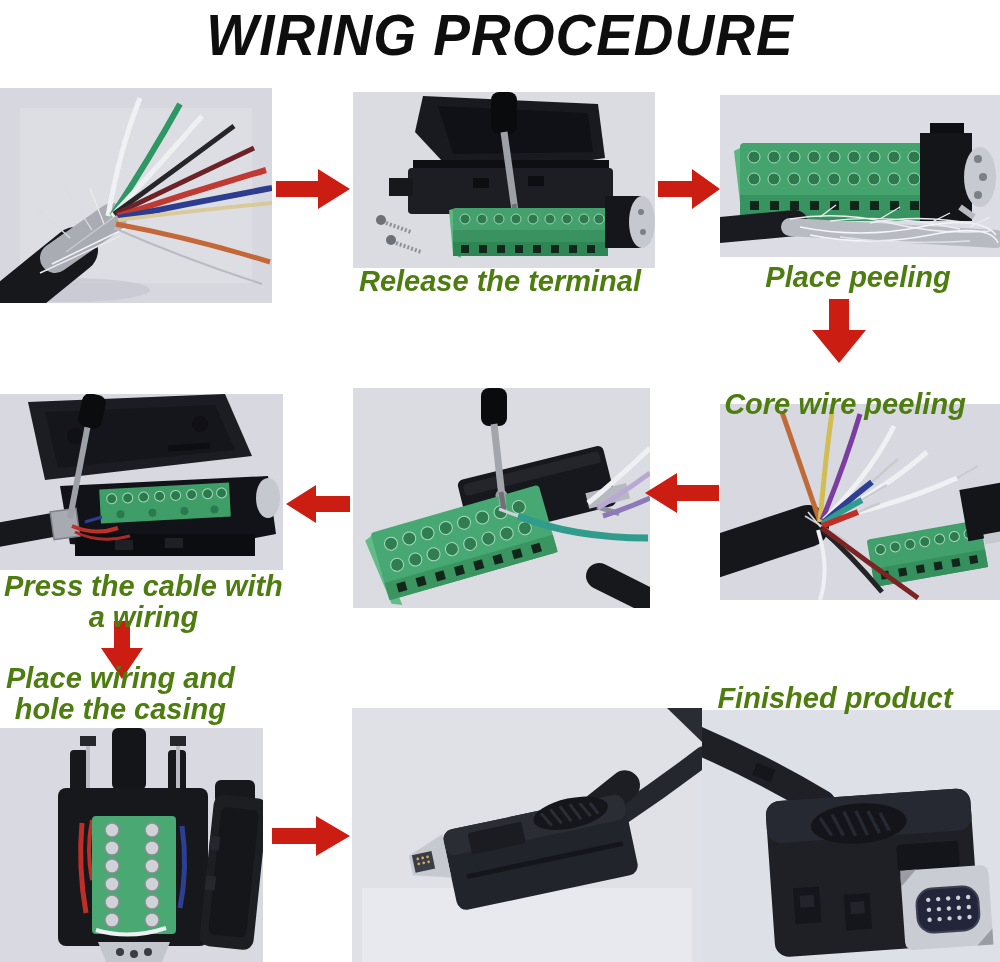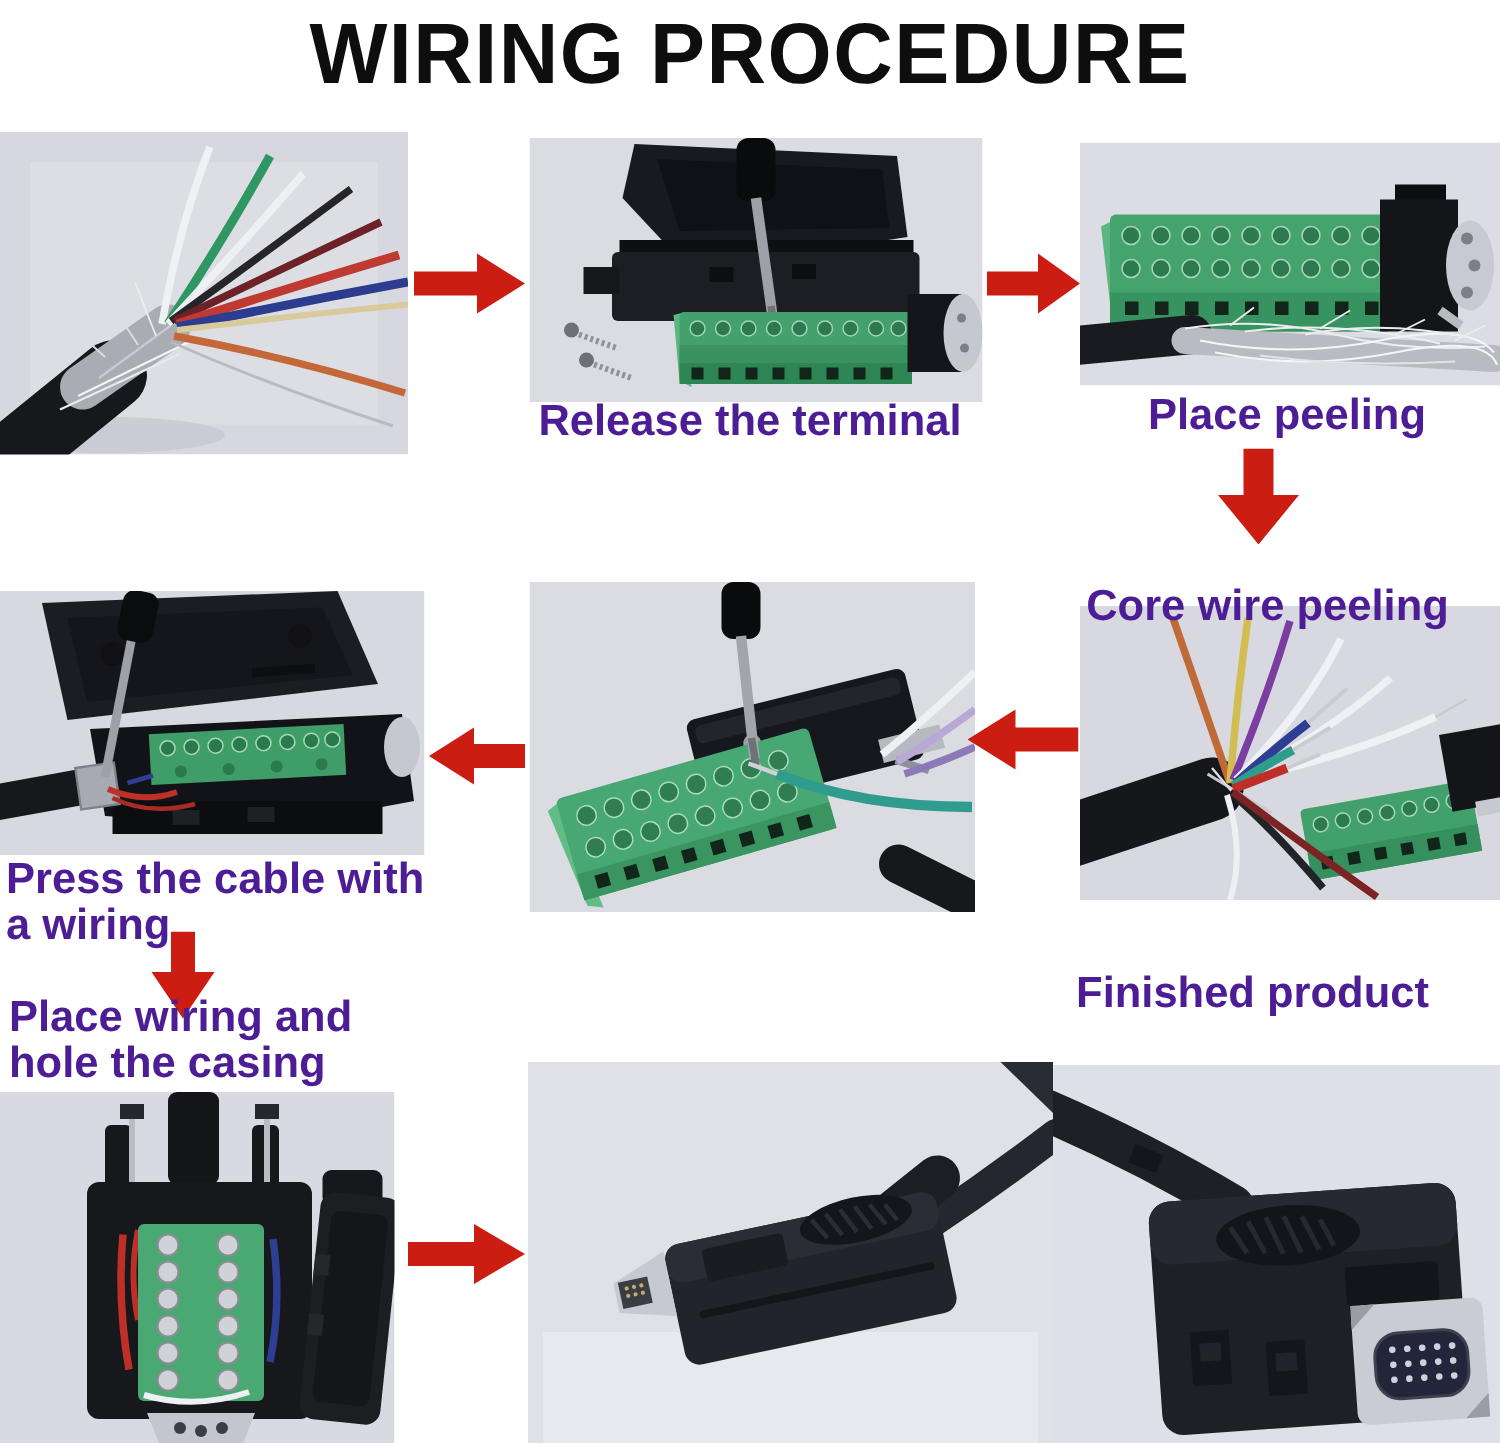--- a/index.html
+++ b/index.html
@@ -1,26 +1,26 @@
 <!DOCTYPE html>
 <html><head>
 <meta charset="utf-8">
 <style>
   html,body{margin:0;padding:0;background:#ffffff;}
   #stage{position:relative;width:1000px;height:962px;background:#ffffff;overflow:hidden;
-         font-family:"Liberation Sans", sans-serif;}
+         font-family:"Liberation Sans", sans-serif;font-style:italic;}
   .title{position:absolute;left:0;right:0;top:2px;text-align:center;
          font-size:55px;font-weight:bold;letter-spacing:1px;color:#0e0e0e;
          transform:scaleY(1.04);transform-origin:top center;white-space:nowrap;}
   .photo{position:absolute;z-index:1;}
   .photo svg{display:block;width:100%;height:100%;}
   .arrow{position:absolute;z-index:2;}
-  .cap{position:absolute;z-index:3;color:#4c1d95;font-weight:bold;
+  .cap{position:absolute;z-index:3;color:#4d7c0f;font-weight:bold;
        font-size:29px;line-height:31px;white-space:nowrap;}
-  .cap .ln{display:block;}
+  .cap .ln{display:block;text-align:center;}
   .center{text-align:center;}
 </style>
 </head>
 <body>
 
 <div id="stage">
 
   <div class="title">WIRING PROCEDURE</div>
 
   <div class="photo" style="left:0;top:88px;width:272px;height:215px;">
@@ -327,21 +327,21 @@
   <div class="arrow" style="left:101px;top:621px;width:42px;height:58px;z-index:2;">
     <svg viewBox="0 0 42 58">
         <polygon points="13,0 29,0 29,27 42,27 21,58 0,27 13,27" fill="#cc1d12"></polygon>
       </svg>
   </div>
 
   <div class="cap" style="left:6px;top:663px;">
     <span class="ln">Place wiring and</span>
     <span class="ln">hole the casing</span>
   </div>
-  <div class="cap center" style="left:705px;top:647px;width:260px;text-align:center;">Finished product</div>
+  <div class="cap center" style="left:705px;top:683px;width:260px;text-align:center;">Finished product</div>
 
   <div class="photo" style="left:0;top:728px;width:263px;height:234px;">
     <svg viewBox="0 0 263 234">
       <rect x="0" y="0" width="263" height="234" fill="#d9dae1"></rect>
       <rect x="112" y="0" width="34" height="62" rx="6" fill="#141519"></rect>
       <rect x="70" y="22" width="18" height="48" rx="4" fill="#17181c"></rect>
       <rect x="168" y="22" width="18" height="48" rx="4" fill="#17181c"></rect>
       <line x1="88" y1="16" x2="88" y2="208" stroke="#b9bcc2" stroke-width="4"></line>
       <line x1="178" y1="16" x2="178" y2="202" stroke="#b9bcc2" stroke-width="4"></line>
       <rect x="80" y="8" width="16" height="10" fill="#26272c"></rect>

